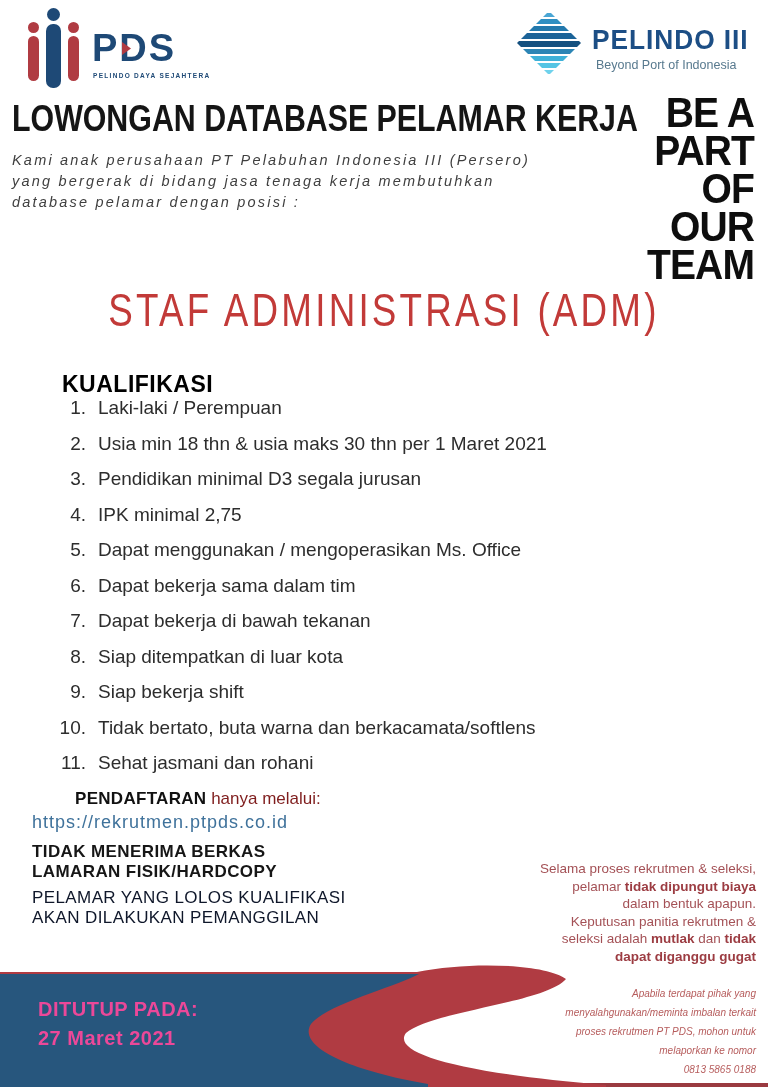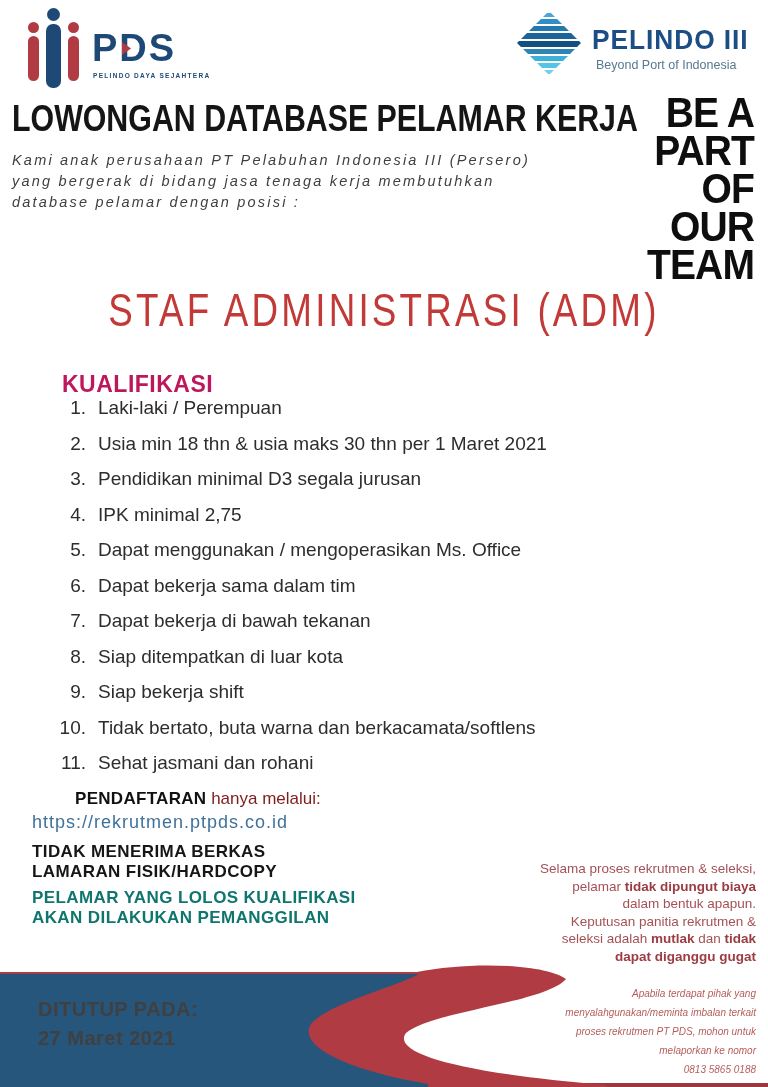--- a/index.html
+++ b/index.html
@@ -37,48 +37,48 @@
   .slogan{position:absolute;right:14px;top:94px;text-align:right;font-size:42px;line-height:38px;
           font-weight:900;color:#0e0e0e;white-space:pre-line;transform:scaleX(.93);
           transform-origin:right top;letter-spacing:-1px;}
 
   .position-title{position:absolute;left:0;top:283px;width:768px;text-align:center;
                   font-size:46px;color:#c23a38;letter-spacing:4px;white-space:nowrap;
                   transform:scaleX(.8);transform-origin:center top;font-weight:400;}
 
   
   .qual-heading{position:absolute;left:62px;top:371px;font-size:23px;font-weight:bold;
-                color:#be185d;letter-spacing:.5px;}
+                color:#000000;letter-spacing:.5px;}
   .qual-list{position:absolute;left:46px;top:398px;width:660px;}
   .qrow{display:flex;margin-bottom:15.5px;font-size:19px;line-height:20px;color:#2d2d2d;}
   .qnum{width:40px;text-align:right;flex:0 0 40px;}
   .qtext{margin-left:12px;}
 
   
   .reg{position:absolute;left:32px;top:789px;}
   .reg-line1{font-size:17px;color:#222;}
   .reg-label{font-weight:bold;letter-spacing:.3px;color:#111;margin-left:43px;}
   .reg-suffix{color:#7f1d1d;}
   .reg-url{display:inline-block;margin-top:3px;font-size:18px;letter-spacing:1px;
            color:#3f729b;text-decoration:none;}
   .no-hardcopy{position:absolute;left:32px;top:842px;font-size:17px;font-weight:bold;
                line-height:19.5px;letter-spacing:.4px;color:#161616;white-space:pre-line;}
-  .callout{position:absolute;left:32px;top:888px;font-size:17px;font-weight:bold;
-           line-height:19.5px;letter-spacing:.4px;color:#0f766e;white-space:pre-line;}
+  .callout{position:absolute;left:32px;top:888px;font-size:17px;font-weight:normal;
+           line-height:19.5px;letter-spacing:.4px;color:#0f172a;white-space:pre-line;}
 
   
   .disclaimer{position:absolute;right:12px;top:860px;width:262px;text-align:right;
               font-size:13.5px;line-height:17.5px;color:#a45156;}
   .disclaimer b{color:#9c3c42;}
   .report{position:absolute;right:12px;top:984px;width:290px;text-align:right;font-style:italic;
           font-size:10px;line-height:19px;color:#b65c5c;white-space:pre-line;}
 
   
   .band-svg{position:absolute;left:0;bottom:0;width:768px;height:130px;display:block;}
-  .closing{position:absolute;left:38px;top:998px;color:#404040;}
+  .closing{position:absolute;left:38px;top:998px;color:#ec4899;}
   .closing-label{font-size:20px;font-weight:800;letter-spacing:.5px;}
   .closing-date{font-size:20px;font-weight:700;margin-top:6px;letter-spacing:.5px;}
 </style>
 </head>
 <body>
 
 <div class="page">
 
   <div class="pds-logo">
     <div class="pds-mark">

